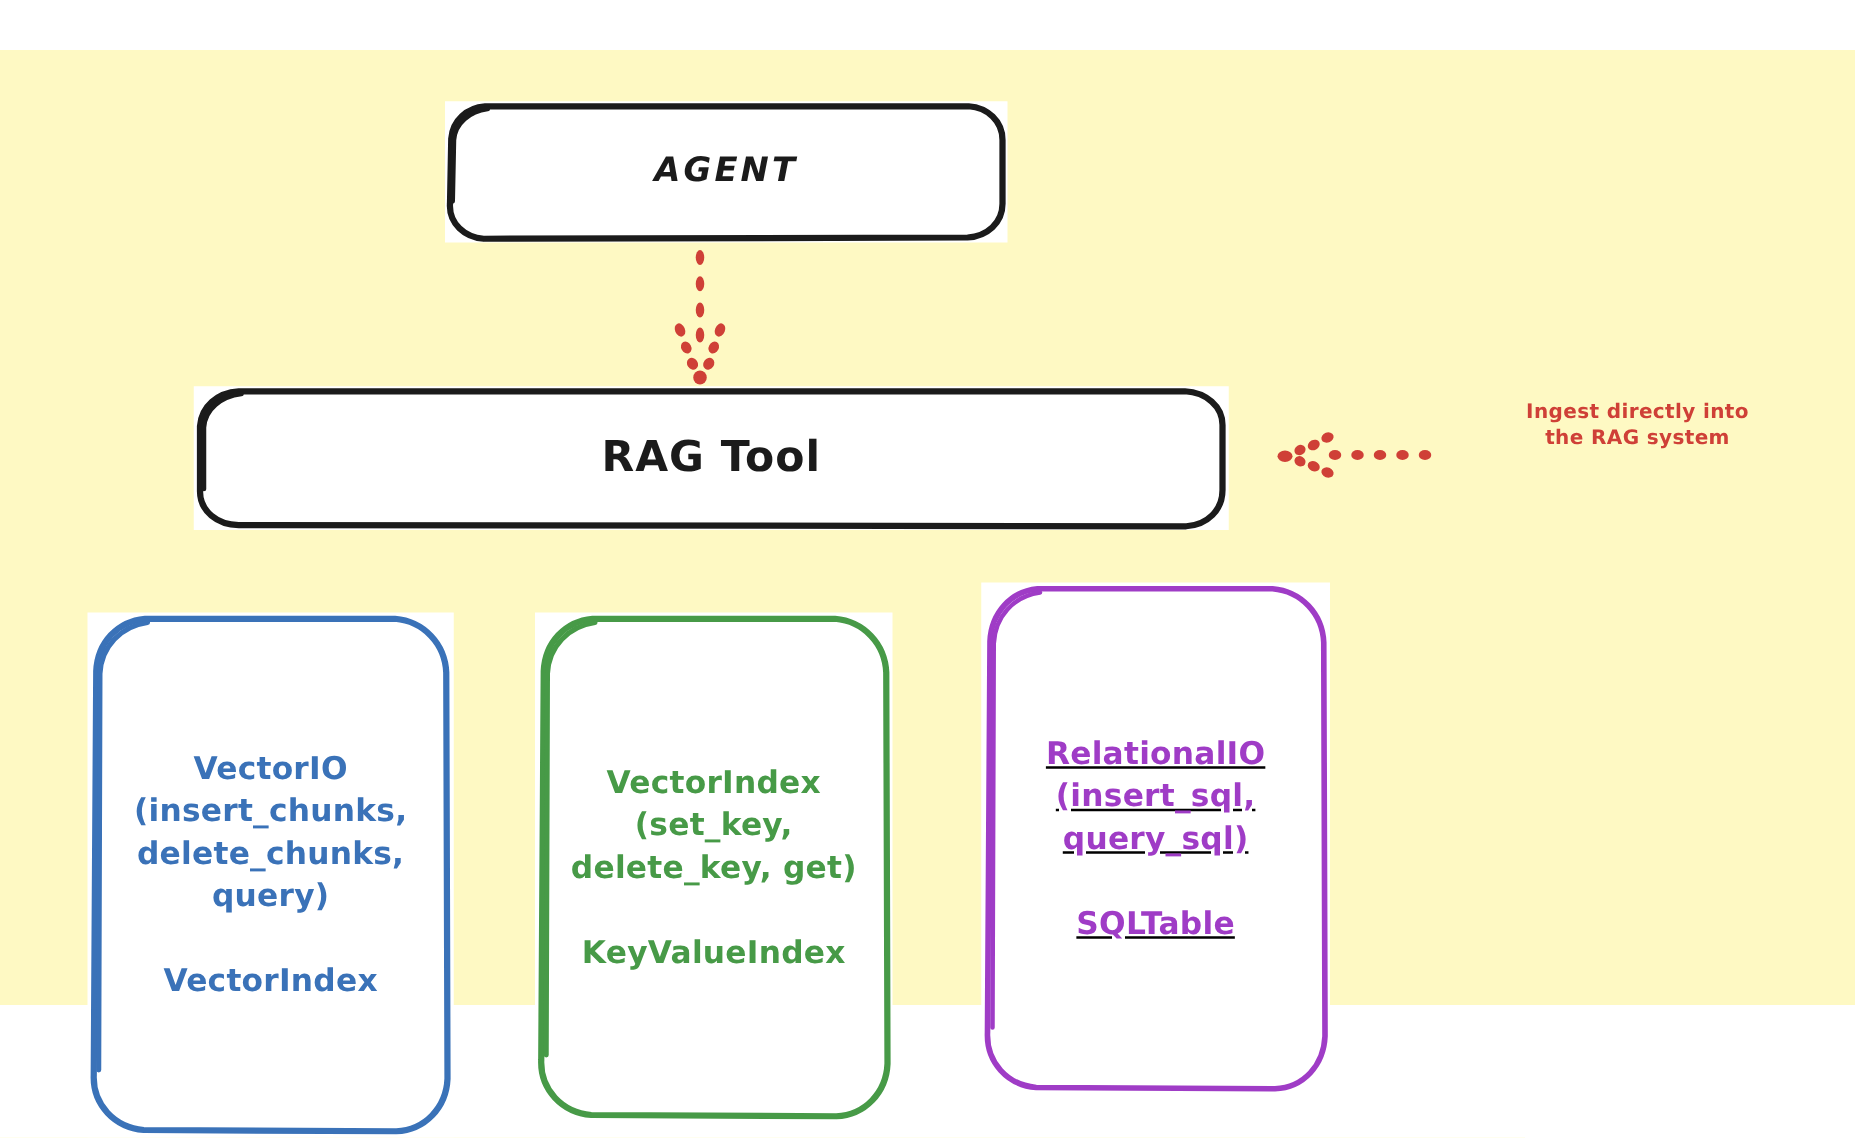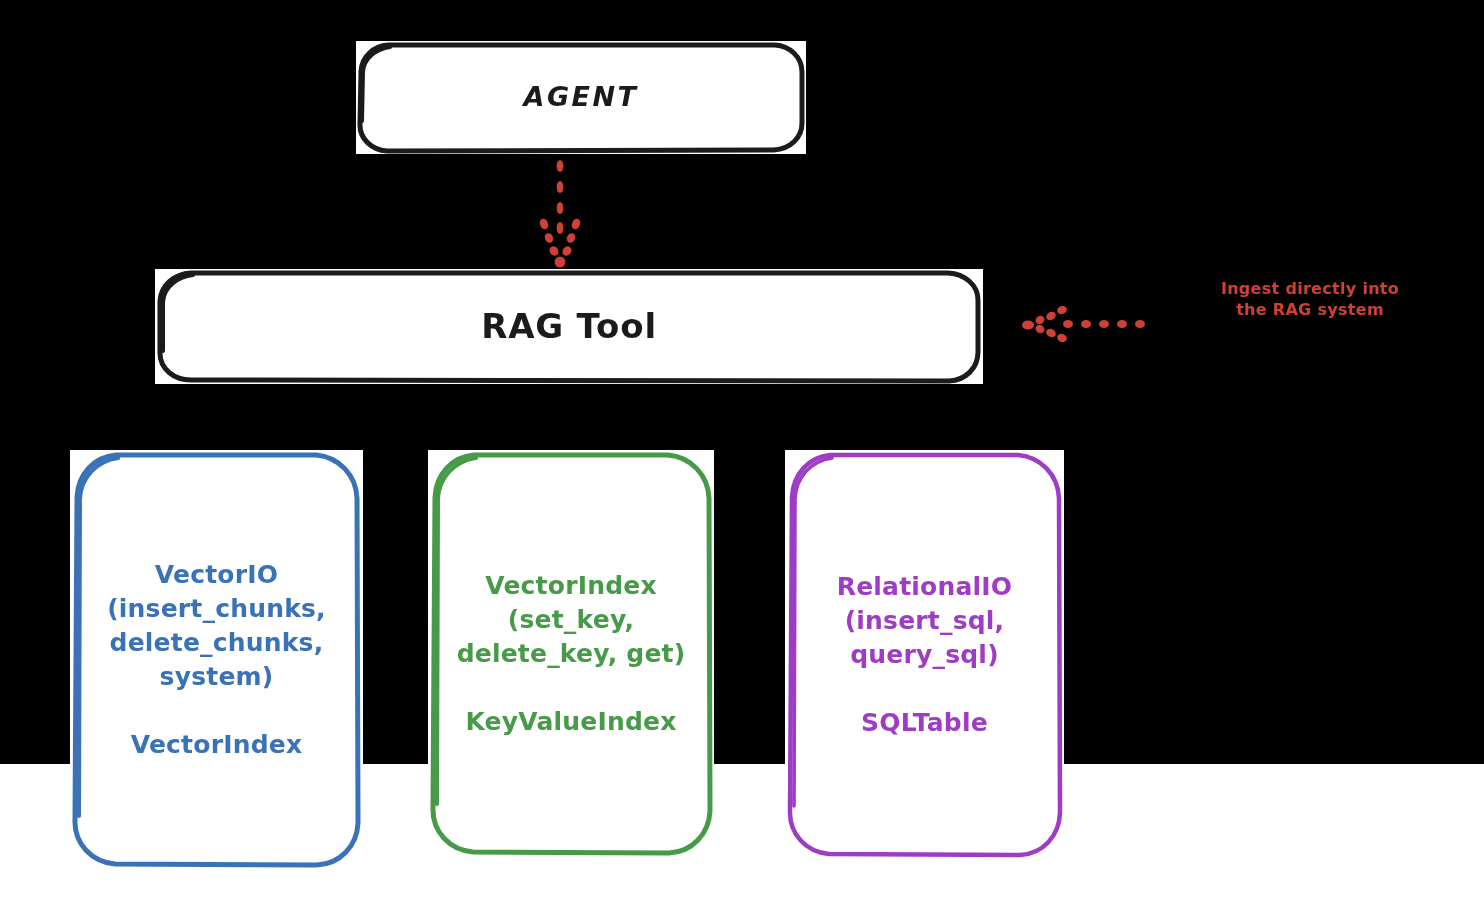--- a/index.html
+++ b/index.html
@@ -8,21 +8,22 @@
     width: 1484px;
     height: 910px;
     background: #ffffff;
     font-family: "DejaVu Sans", sans-serif;
     overflow: hidden;
   }
   #canvas {
     position: relative;
     width: 1484px;
     height: 764px;
-    background: #000000;
+    background: #fef9c3;
+    margin-top: 40px;
   }
 
   
   .node {
     position: absolute;
     display: flex;
     align-items: center;
     justify-content: center;
     text-align: center;
     background: #ffffff;
@@ -67,21 +68,21 @@
 
   
   .leaf .node-label {
     font-family: "DejaVu Sans", sans-serif;
     font-weight: 600;
     font-size: 25px;
     line-height: 1.36;
   }
   #vector-box { left: 70px;  top: 450px; width: 293px; height: 420px; }
   #keyvalue-box { left: 428px; top: 450px; width: 286px; height: 408px; }
-  #relational-box { left: 785px; top: 450px; width: 279px; height: 410px; }
+  #relational-box { left: 785px; top: 426px; width: 279px; height: 410px; text-decoration: underline; }
 
   #vector-box .node-label { color: #3a72b8; }
   #keyvalue-box .node-label { color: #479a47; }
   #relational-box .node-label { color: #9f3cc6; }
 
   
   .connector {
     position: absolute;
     pointer-events: none;
   }
@@ -168,21 +169,21 @@
   <div class="node leaf" id="vector-box">
     <svg class="node-shape" viewBox="0 0 293 420" preserveAspectRatio="none">
       <path d="M46,5 C24,7 8,24 7,47 L5,370 C4,394 22,412 45,414
                L247,415 C270,414 287,396 288,373 L287,48
                C286,25 269,7 246,5 Z" fill="#ffffff" stroke="#3a72b8" stroke-width="5" stroke-linecap="round" stroke-linejoin="round"></path>
       <path d="M48,8 C27,11 11,27 10,49 L9,366" fill="none" stroke="#3a72b8" stroke-width="4" stroke-linecap="round"></path>
     </svg>
     <span class="node-label">VectorIO
 (insert_chunks,
 delete_chunks,
-system)
+query)
 
 VectorIndex</span>
   </div>
 
   <div class="node leaf" id="keyvalue-box">
     <svg class="node-shape" viewBox="0 0 286 408" preserveAspectRatio="none">
       <path d="M46,5 C24,7 8,24 7,47 L5,358 C4,382 22,400 45,402
                L241,403 C264,402 281,384 282,361 L281,48
                C280,25 263,7 240,5 Z" fill="#ffffff" stroke="#479a47" stroke-width="5" stroke-linecap="round" stroke-linejoin="round"></path>
       <path d="M48,8 C27,11 11,27 10,49 L9,354" fill="none" stroke="#479a47" stroke-width="4" stroke-linecap="round"></path>

